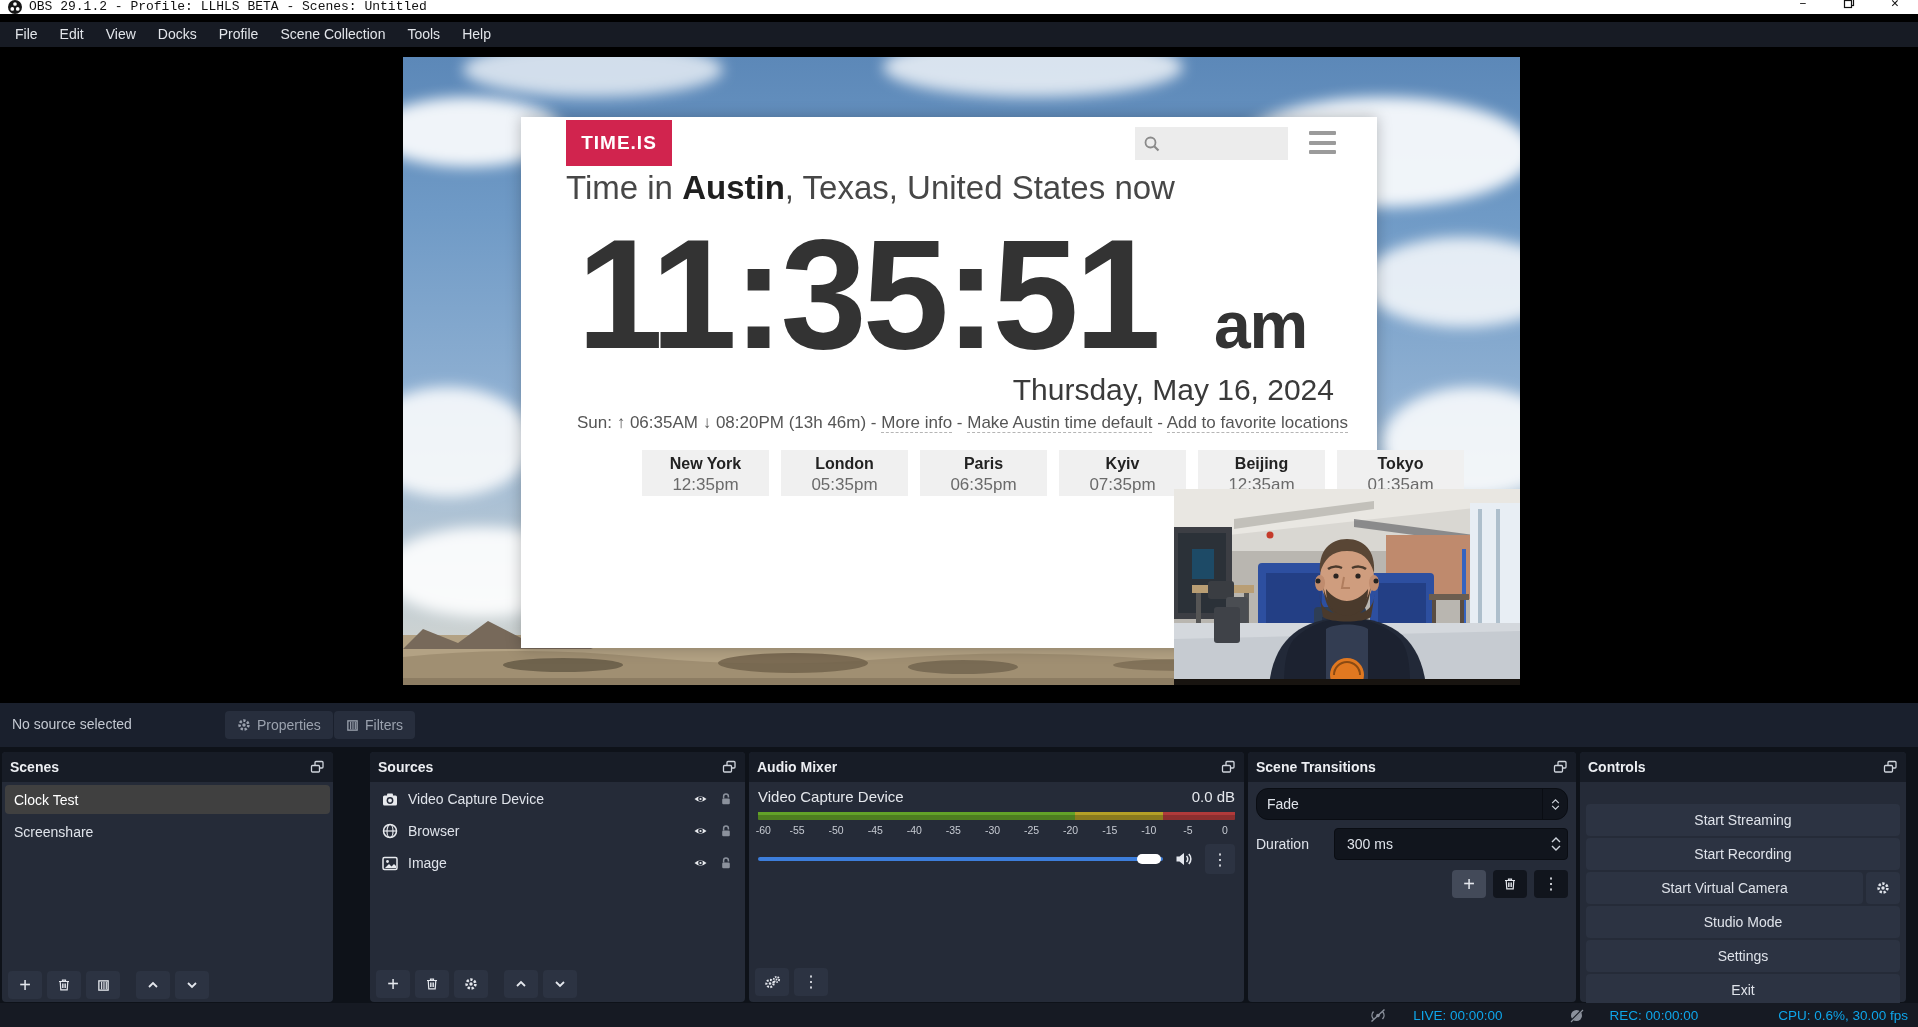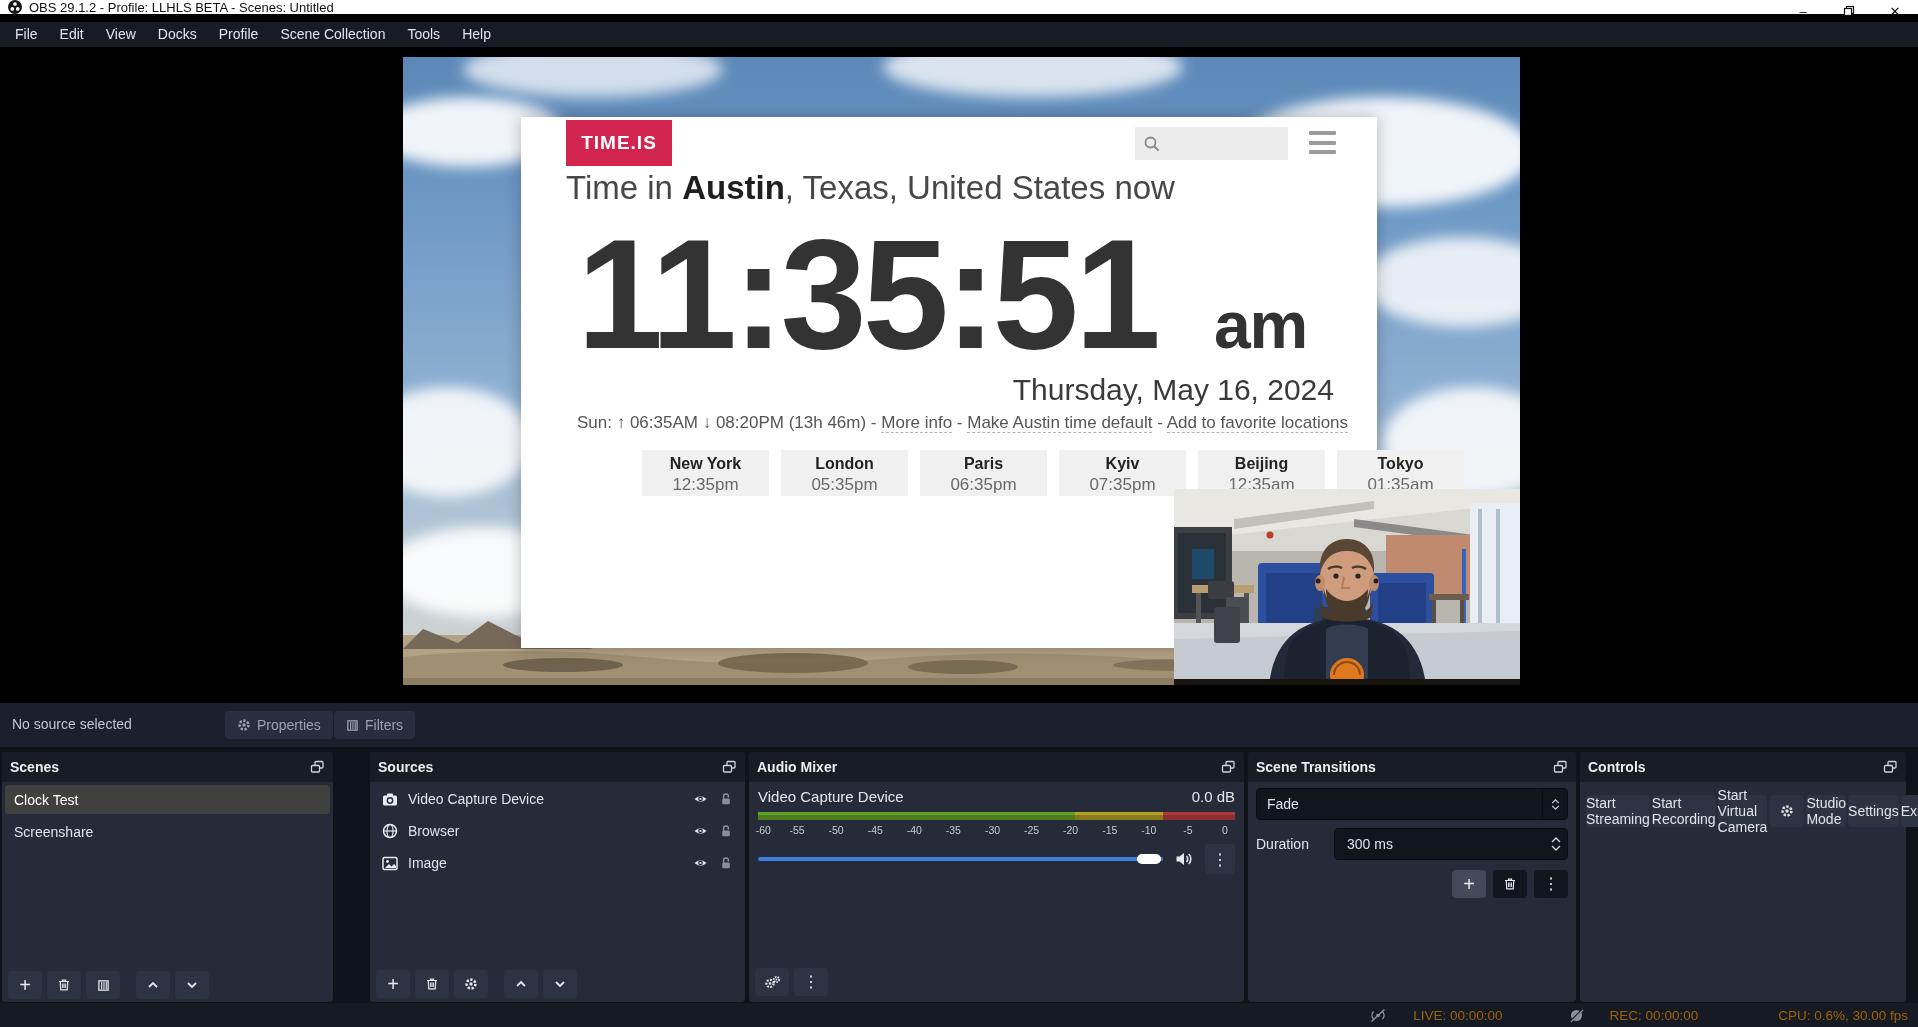--- a/index.html
+++ b/index.html
@@ -1,21 +1,21 @@
 <!DOCTYPE html>
 <html><head>
 <meta charset="utf-8">
 <style>
   html,body{margin:0;padding:0;}
   body{width:1918px;height:1027px;overflow:hidden;background:#000;
        font-family:"Liberation Sans",sans-serif;position:relative;color:#dfe3ea;}
   svg{display:block;}
   
   .titlebar{position:absolute;top:0;left:0;width:1918px;height:14px;background:#ffffff;
-            display:flex;align-items:flex-start;z-index:5;}
+            display:flex;align-items:flex-end;z-index:5;font-family:Liberation Mono, monospace;}
   .obs-logo{width:14px;height:14px;margin:0 7px 0 8px;}
   .title-text{font-size:13px;color:#111;}
   .win-btns{margin-left:auto;display:flex;height:22px;}
   .win-btn{width:46px;height:22px;display:flex;align-items:center;justify-content:center;
            color:#111;font-size:13px;}
   
   .menubar{position:absolute;top:22px;left:0;width:1918px;height:25px;background:#171b24;
            display:flex;align-items:center;padding-left:4px;box-sizing:border-box;z-index:5;}
   .menu-item{padding:0 11px;font-size:14px;color:#e2e5ea;line-height:25px;}
   
@@ -79,44 +79,44 @@
   .ticks span{position:absolute;transform:translateX(-50%);font-size:10.5px;color:#c6cad2;top:2px;}
   .ticks span:first-child{transform:translateX(-15%);}
   .ticks span:last-child{transform:translateX(-85%);}
   .vol-row{position:absolute;left:9px;right:9px;top:62px;height:30px;display:flex;align-items:center;}
   .vol-track{position:relative;flex:1;height:4px;border-radius:2px;background:#3d7edb;margin-right:12px;}
   .vol-handle{position:absolute;right:2px;top:-3px;width:24px;height:10px;border-radius:5px;background:#fff;}
   .vol-dots{width:30px;height:30px;background:#2c3342;border-radius:4px;display:flex;align-items:center;
             justify-content:center;margin-left:12px;font-size:16px;color:#e4e7ed;}
   
   .combo{position:absolute;left:8px;right:8px;top:6px;height:30px;background:#11151d;border:1px solid #0a0d13;
-         border-radius:4px;display:flex;align-items:center;}
+         border-radius:12px;display:flex;align-items:center;}
   .combo .val{flex:1;padding-left:10px;font-size:14px;color:#dfe3ea;}
   .combo .chev{width:24px;height:100%;border-left:1px solid #0a0d13;display:flex;flex-direction:column;
                align-items:center;justify-content:center;gap:1px;color:#cfd4dc;}
   .dur-row{position:absolute;left:8px;right:8px;top:46px;height:32px;display:flex;align-items:center;}
   .dur-label{font-size:14px;color:#dfe3ea;width:78px;}
   .spin{flex:1;height:32px;background:#11151d;border:1px solid #0a0d13;border-radius:4px;display:flex;
         align-items:center;box-sizing:border-box;}
   .spin .val{flex:1;padding-left:12px;font-size:14px;color:#dfe3ea;}
   .spin .arrows{width:22px;display:flex;flex-direction:column;align-items:center;gap:2px;color:#cfd4dc;}
   .tr-btns{position:absolute;right:8px;top:88px;display:flex;gap:7px;}
   .tr-btns .tbtn.light{background:#434a59;}
   .tr-btns .tbtn.dark{background:#11151d;}
   
-  .ctl-body{display:flex;flex-direction:row;gap:2px;padding:13px 6px;}
+  .ctl-body{display:flex;flex-direction:column;gap:2px;padding:22px 6px;}
   .ctl-btn{height:32px;background:#2c3342;border-radius:4px;display:flex;align-items:center;
            justify-content:center;font-size:14px;color:#dfe3ea;}
   .ctl-row{display:flex;gap:3px;}
   .ctl-row .ctl-btn{flex:1;}
   .ctl-gear{width:34px;height:32px;background:#2c3342;border-radius:4px;display:flex;align-items:center;justify-content:center;color:#dfe3ea;}
   
   .statusbar{position:absolute;top:1003px;left:0;width:1918px;height:24px;background:#161a23;}
   .status-right{position:absolute;right:10px;top:0;height:24px;display:flex;align-items:center;gap:26px;
-                font-size:13.5px;color:#a16207;}
+                font-size:13.5px;color:#0ea5e9;}
   .status-right .gap{width:14px;}
   .sicon{color:#8b919c;}
 </style>
 </head>
 <body>
 
 <div class="titlebar">
   <svg class="obs-logo" viewBox="0 0 16 16">
     <circle cx="8" cy="8" r="8" fill="#161616"></circle>
     <circle cx="8" cy="4.6" r="2.1" fill="#fff"></circle>

